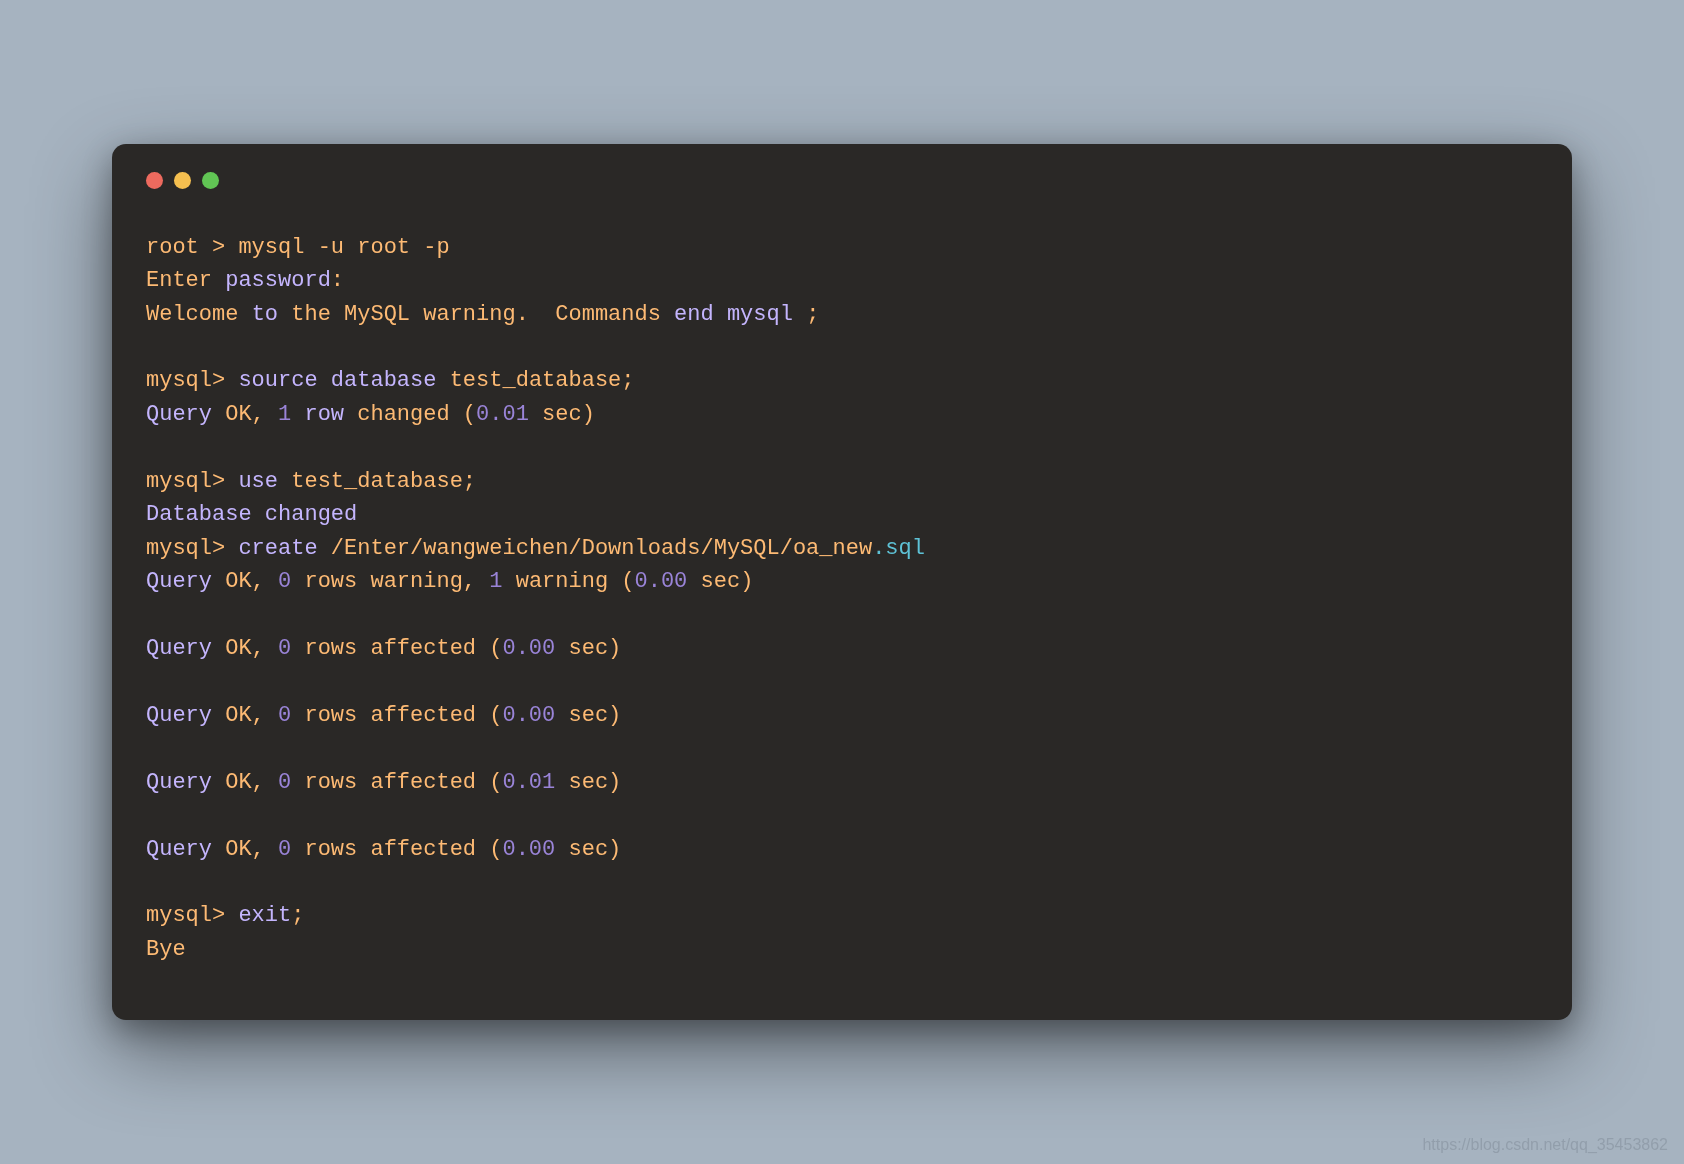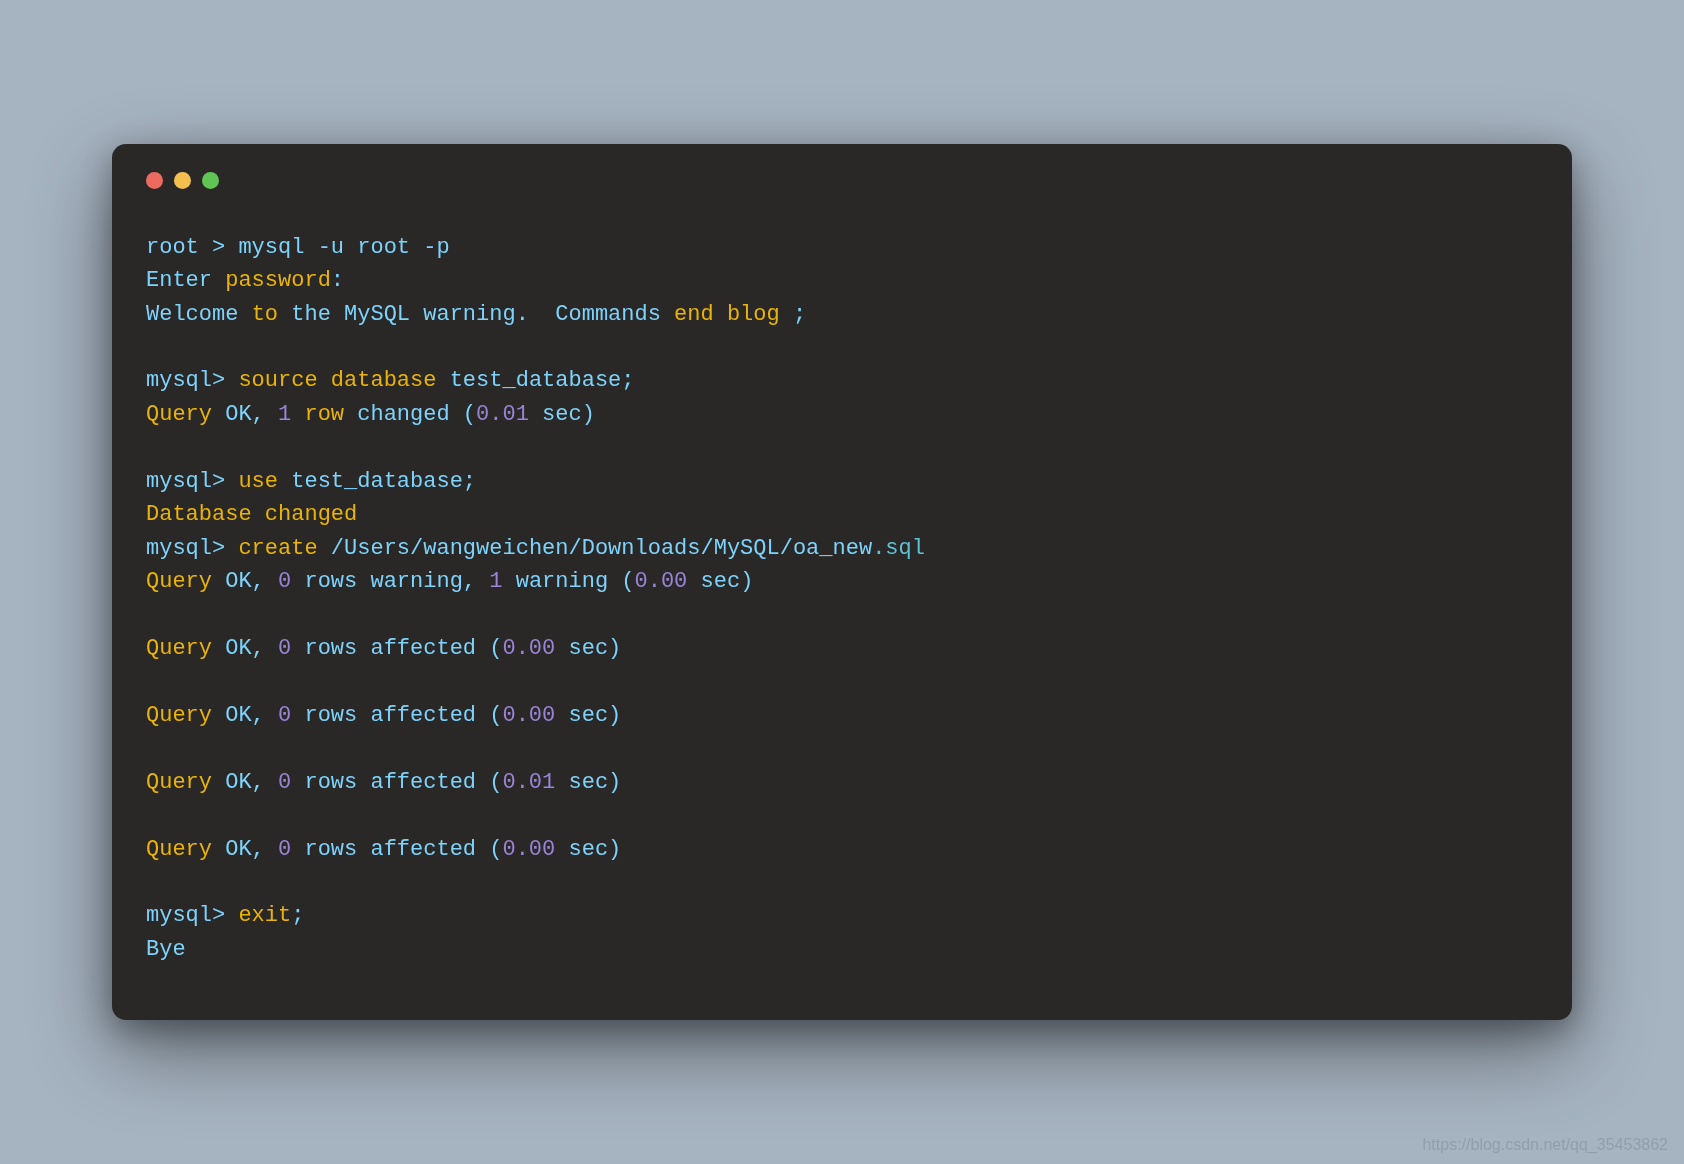--- a/index.html
+++ b/index.html
@@ -37,22 +37,22 @@
     }
     .tl-red { background: #ed6a5e; }
     .tl-yellow { background: #f5bf4f; }
     .tl-green { background: #61c554; }
     .terminal-content {
       font-size: 22px;
       line-height: 1.52;
       white-space: pre;
       color: #d6d3cd;
     }
-    .c-plain { color: #7dd3fc; }
-    .c-keyword { color: #eab308; }
+    .c-plain { color: #fdba74; }
+    .c-keyword { color: #c4b5fd; }
     .c-number { color: #9a84d8; }
     .c-func { color: #5ec2d6; margin-top: 39px; }
     .watermark {
       position: absolute;
       bottom: 10px;
       right: 16px;
       color: #8a96a3;
       font-family: Arial, sans-serif;
       font-size: 16px;
       opacity: 0.7;
@@ -62,28 +62,28 @@
 <body>
 
 <div class="terminal-window">
   <div class="traffic-lights">
     <div class="traffic-light tl-red"></div>
     <div class="traffic-light tl-yellow"></div>
     <div class="traffic-light tl-green"></div>
   </div>
   <div class="terminal-content"><span class="c-plain">root &gt; mysql -u root -p</span>
 <span class="c-plain">Enter </span><span class="c-keyword">password</span><span class="c-plain">:</span>
-<span class="c-plain">Welcome </span><span class="c-keyword">to</span><span class="c-plain"> the MySQL warning.  Commands </span><span class="c-keyword">end</span><span class="c-plain"> </span><span class="c-keyword">blog</span><span class="c-plain"> ;</span>
+<span class="c-plain">Welcome </span><span class="c-keyword">to</span><span class="c-plain"> the MySQL warning.  Commands </span><span class="c-keyword">end</span><span class="c-plain"> </span><span class="c-keyword">mysql</span><span class="c-plain"> ;</span>
 
 <span class="c-plain">mysql&gt; </span><span class="c-keyword">source</span><span class="c-plain"> </span><span class="c-keyword">database</span><span class="c-plain"> test_database;</span>
 <span class="c-keyword">Query</span><span class="c-plain"> OK, </span><span class="c-number">1</span><span class="c-plain"> </span><span class="c-keyword">row</span><span class="c-plain"> changed (</span><span class="c-number">0.01</span><span class="c-plain"> sec)</span>
 
 <span class="c-plain">mysql&gt; </span><span class="c-keyword">use</span><span class="c-plain"> test_database;</span>
 <span class="c-keyword">Database</span><span class="c-plain"> </span><span class="c-keyword">changed</span>
-<span class="c-plain">mysql&gt; </span><span class="c-keyword">create</span><span class="c-plain"> /Users/wangweichen/Downloads/MySQL/oa_new</span><span class="c-func">.sql</span>
+<span class="c-plain">mysql&gt; </span><span class="c-keyword">create</span><span class="c-plain"> /Enter/wangweichen/Downloads/MySQL/oa_new</span><span class="c-func">.sql</span>
 <span class="c-keyword">Query</span><span class="c-plain"> OK, </span><span class="c-number">0</span><span class="c-plain"> rows warning, </span><span class="c-number">1</span><span class="c-plain"> warning (</span><span class="c-number">0.00</span><span class="c-plain"> sec)</span>
 
 <span class="c-keyword">Query</span><span class="c-plain"> OK, </span><span class="c-number">0</span><span class="c-plain"> rows affected (</span><span class="c-number">0.00</span><span class="c-plain"> sec)</span>
 
 <span class="c-keyword">Query</span><span class="c-plain"> OK, </span><span class="c-number">0</span><span class="c-plain"> rows affected (</span><span class="c-number">0.00</span><span class="c-plain"> sec)</span>
 
 <span class="c-keyword">Query</span><span class="c-plain"> OK, </span><span class="c-number">0</span><span class="c-plain"> rows affected (</span><span class="c-number">0.01</span><span class="c-plain"> sec)</span>
 
 <span class="c-keyword">Query</span><span class="c-plain"> OK, </span><span class="c-number">0</span><span class="c-plain"> rows affected (</span><span class="c-number">0.00</span><span class="c-plain"> sec)</span>
 

